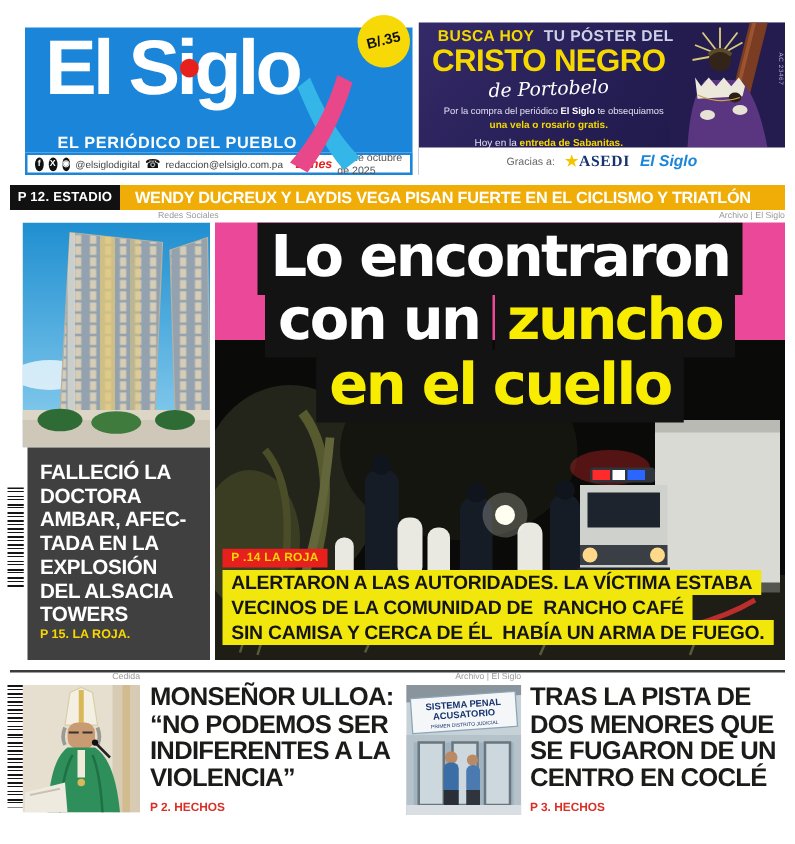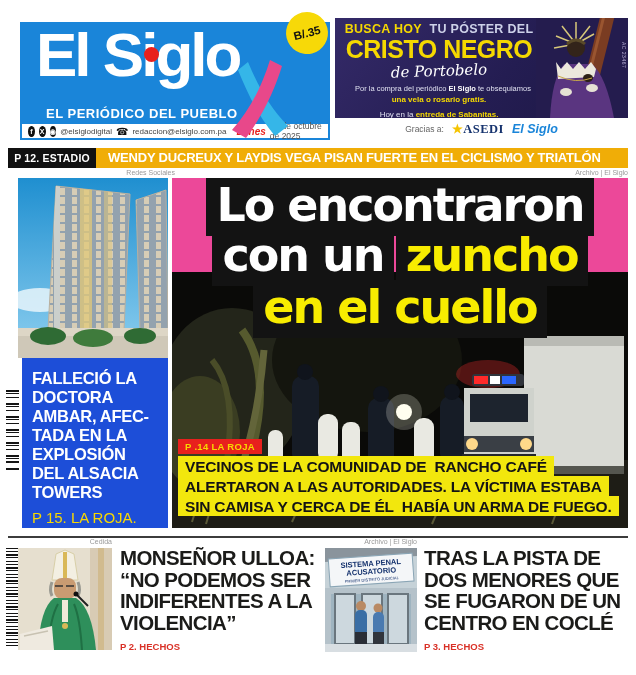--- a/index.html
+++ b/index.html
@@ -22,21 +22,21 @@
         padding:0 6px;font-size:8px;color:#444;}
   .sicon{width:11px;height:11px;border-radius:50%;background:#111;color:#fff;font-size:7px;font-weight:700;
         display:inline-flex;align-items:center;justify-content:center;line-height:1;}
   .phone-glyph{font-size:10px;color:#111;}
   .day{color:#e8201d;font-weight:800;font-style:italic;font-size:10px;margin-left:6px;}
   .date{color:#555;font-size:8.5px;}
 
   
   .ad{left:335px;top:18px;width:293px;height:122px;background:linear-gradient(130deg,#342a68 0%,#241d52 55%,#1c1744 100%);overflow:hidden;}
   .ad-text{position:absolute;left:4px;top:4px;width:200px;text-align:center;color:#e6e6f2;}
-  .ad-kicker{font-size:12.5px;font-weight:800;letter-spacing:.3px;}
+  .ad-kicker{font-size:12.5px;font-weight:800;letter-spacing:.3px;text-align:right;}
   .ad-kicker .y{color:#f5d800;}
   .ad-kicker .w{color:#cdd1e8;font-weight:700;margin-left:4px;}
   .ad-title{font-size:25px;font-weight:800;color:#f5d800;letter-spacing:-.5px;line-height:1;margin-top:1px;}
   .ad-script{font-family:"DejaVu Serif",serif;font-style:italic;font-size:15px;color:#fff;margin-top:0;transform:rotate(-2deg);}
   .ad-l1{font-size:7.5px;margin-top:4px;color:#dfe0f0;}
   .ad-l1 b{color:#fff;}
   .ad-l2{font-size:8px;font-weight:800;color:#f5d800;margin-top:2px;}
   .ad-l3{font-size:8px;margin-top:6px;color:#dfe0f0;}
   .ad-l3 b{color:#f5d800;}
   .ad-strip{position:absolute;left:0;bottom:0;width:293px;height:22px;background:#fff;display:flex;
@@ -54,23 +54,23 @@
         font-weight:700;line-height:20px;padding-left:12px;box-sizing:border-box;letter-spacing:-.2px;white-space:nowrap;overflow:hidden;}
 
   .caption{font-size:7px;color:#999;text-align:right;}
   .cap-top-left{left:8px;top:169px;width:167px;}
   .cap-top-right{left:428px;top:169px;width:200px;}
   .cap-bl{left:18px;top:538px;width:94px;}
   .cap-br{left:305px;top:538px;width:112px;}
 
   
   .tower{left:18px;top:178px;}
-  .red-box{left:22px;top:358px;width:146px;height:170px;background:#1d4ed8;box-sizing:border-box;padding:11px 10px;}
+  .red-box{left:22px;top:358px;width:146px;height:170px;background:#404040;box-sizing:border-box;padding:11px 10px;}
   .red-box .ln{color:#fff;font-weight:800;font-size:16.5px;line-height:19px;letter-spacing:-.3px;}
-  .red-box .kicker{color:#f8d800;font-weight:400;font-size:15px;margin-top:7px;}
+  .red-box .kicker{color:#f8d800;font-weight:700;font-size:10px;}
   .barcode{background:repeating-linear-gradient(180deg,#151515 0 1.5px,#fff 1.5px 3px,#151515 3px 3.8px,#fff 3.8px 6.5px);}
   .barcode-1{left:6px;top:390px;width:13px;height:80px;}
   .barcode-2{left:6px;top:548px;width:13px;height:98px;}
 
   
   .main{left:172px;top:178px;width:456px;height:350px;background:#ec4899;overflow:hidden;}
   .crime{position:absolute;left:0;bottom:0;}
   .hl{position:absolute;width:456px;text-align:center;font-family:"DejaVu Sans",sans-serif;
       font-weight:800;font-size:46px;line-height:1;letter-spacing:-2px;}
   .hl span{background:#131313;padding:0 10px 4px;}
@@ -271,22 +271,22 @@
           <path d="M380 252 l6 -16"></path>
       </g>
     </svg>
 
     <div class="hl hl1"><span>Lo encontraron</span></div>
     <div class="hl hl2"><span>con un</span><span class="yellow">zuncho</span></div>
     <div class="hl hl3"><span>en el cuello</span></div>
 
     <div class="main-kicker">P .14 LA ROJA</div>
     <div class="deck">
+      <div class="dline"><span>ALERTARON A LAS AUTORIDADES. LA VÍCTIMA ESTABA</span></div>
       <div class="dline"><span>VECINOS DE LA COMUNIDAD DE  RANCHO CAFÉ</span></div>
-      <div class="dline"><span>ALERTARON A LAS AUTORIDADES. LA VÍCTIMA ESTABA</span></div>
       <div class="dline"><span>SIN CAMISA Y CERCA DE ÉL  HABÍA UN ARMA DE FUEGO.</span></div>
     </div>
   </div>
 
   <div class="abs divider"></div>
 
   <div class="abs caption cap-bl">Cedida</div>
   <div class="abs caption cap-br">Archivo | El Siglo</div>
 
   <svg class="abs photo-bl" width="94" height="102" viewBox="0 0 94 102">

